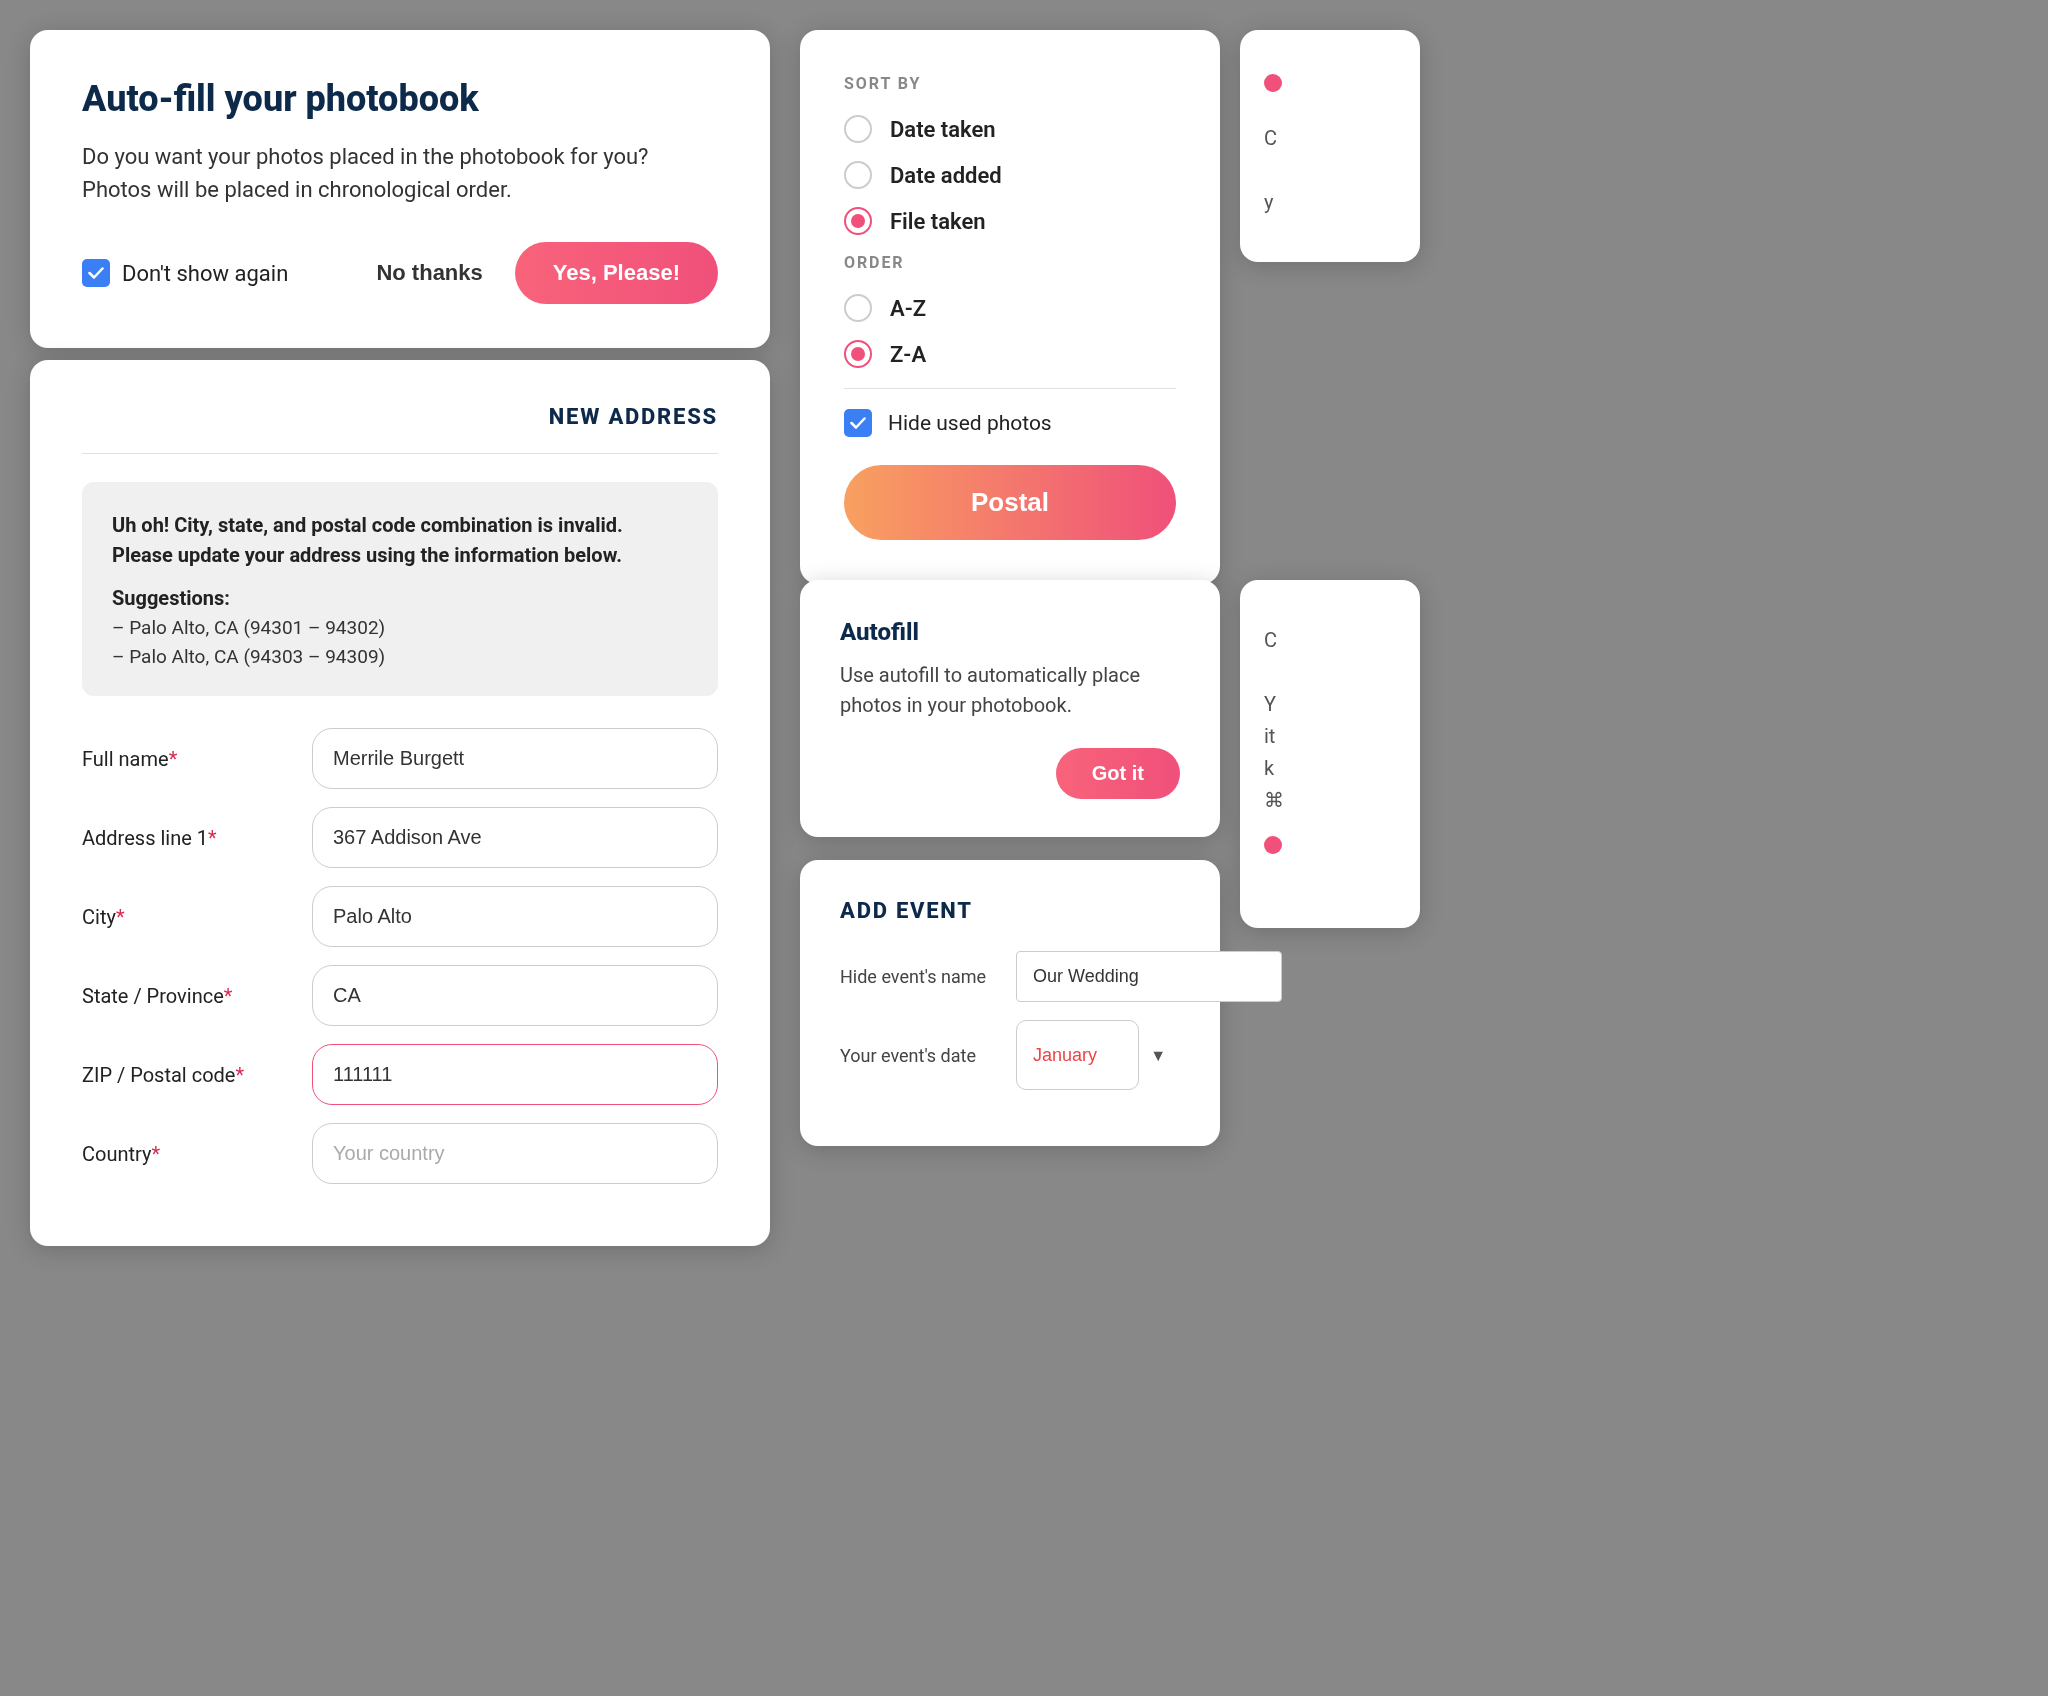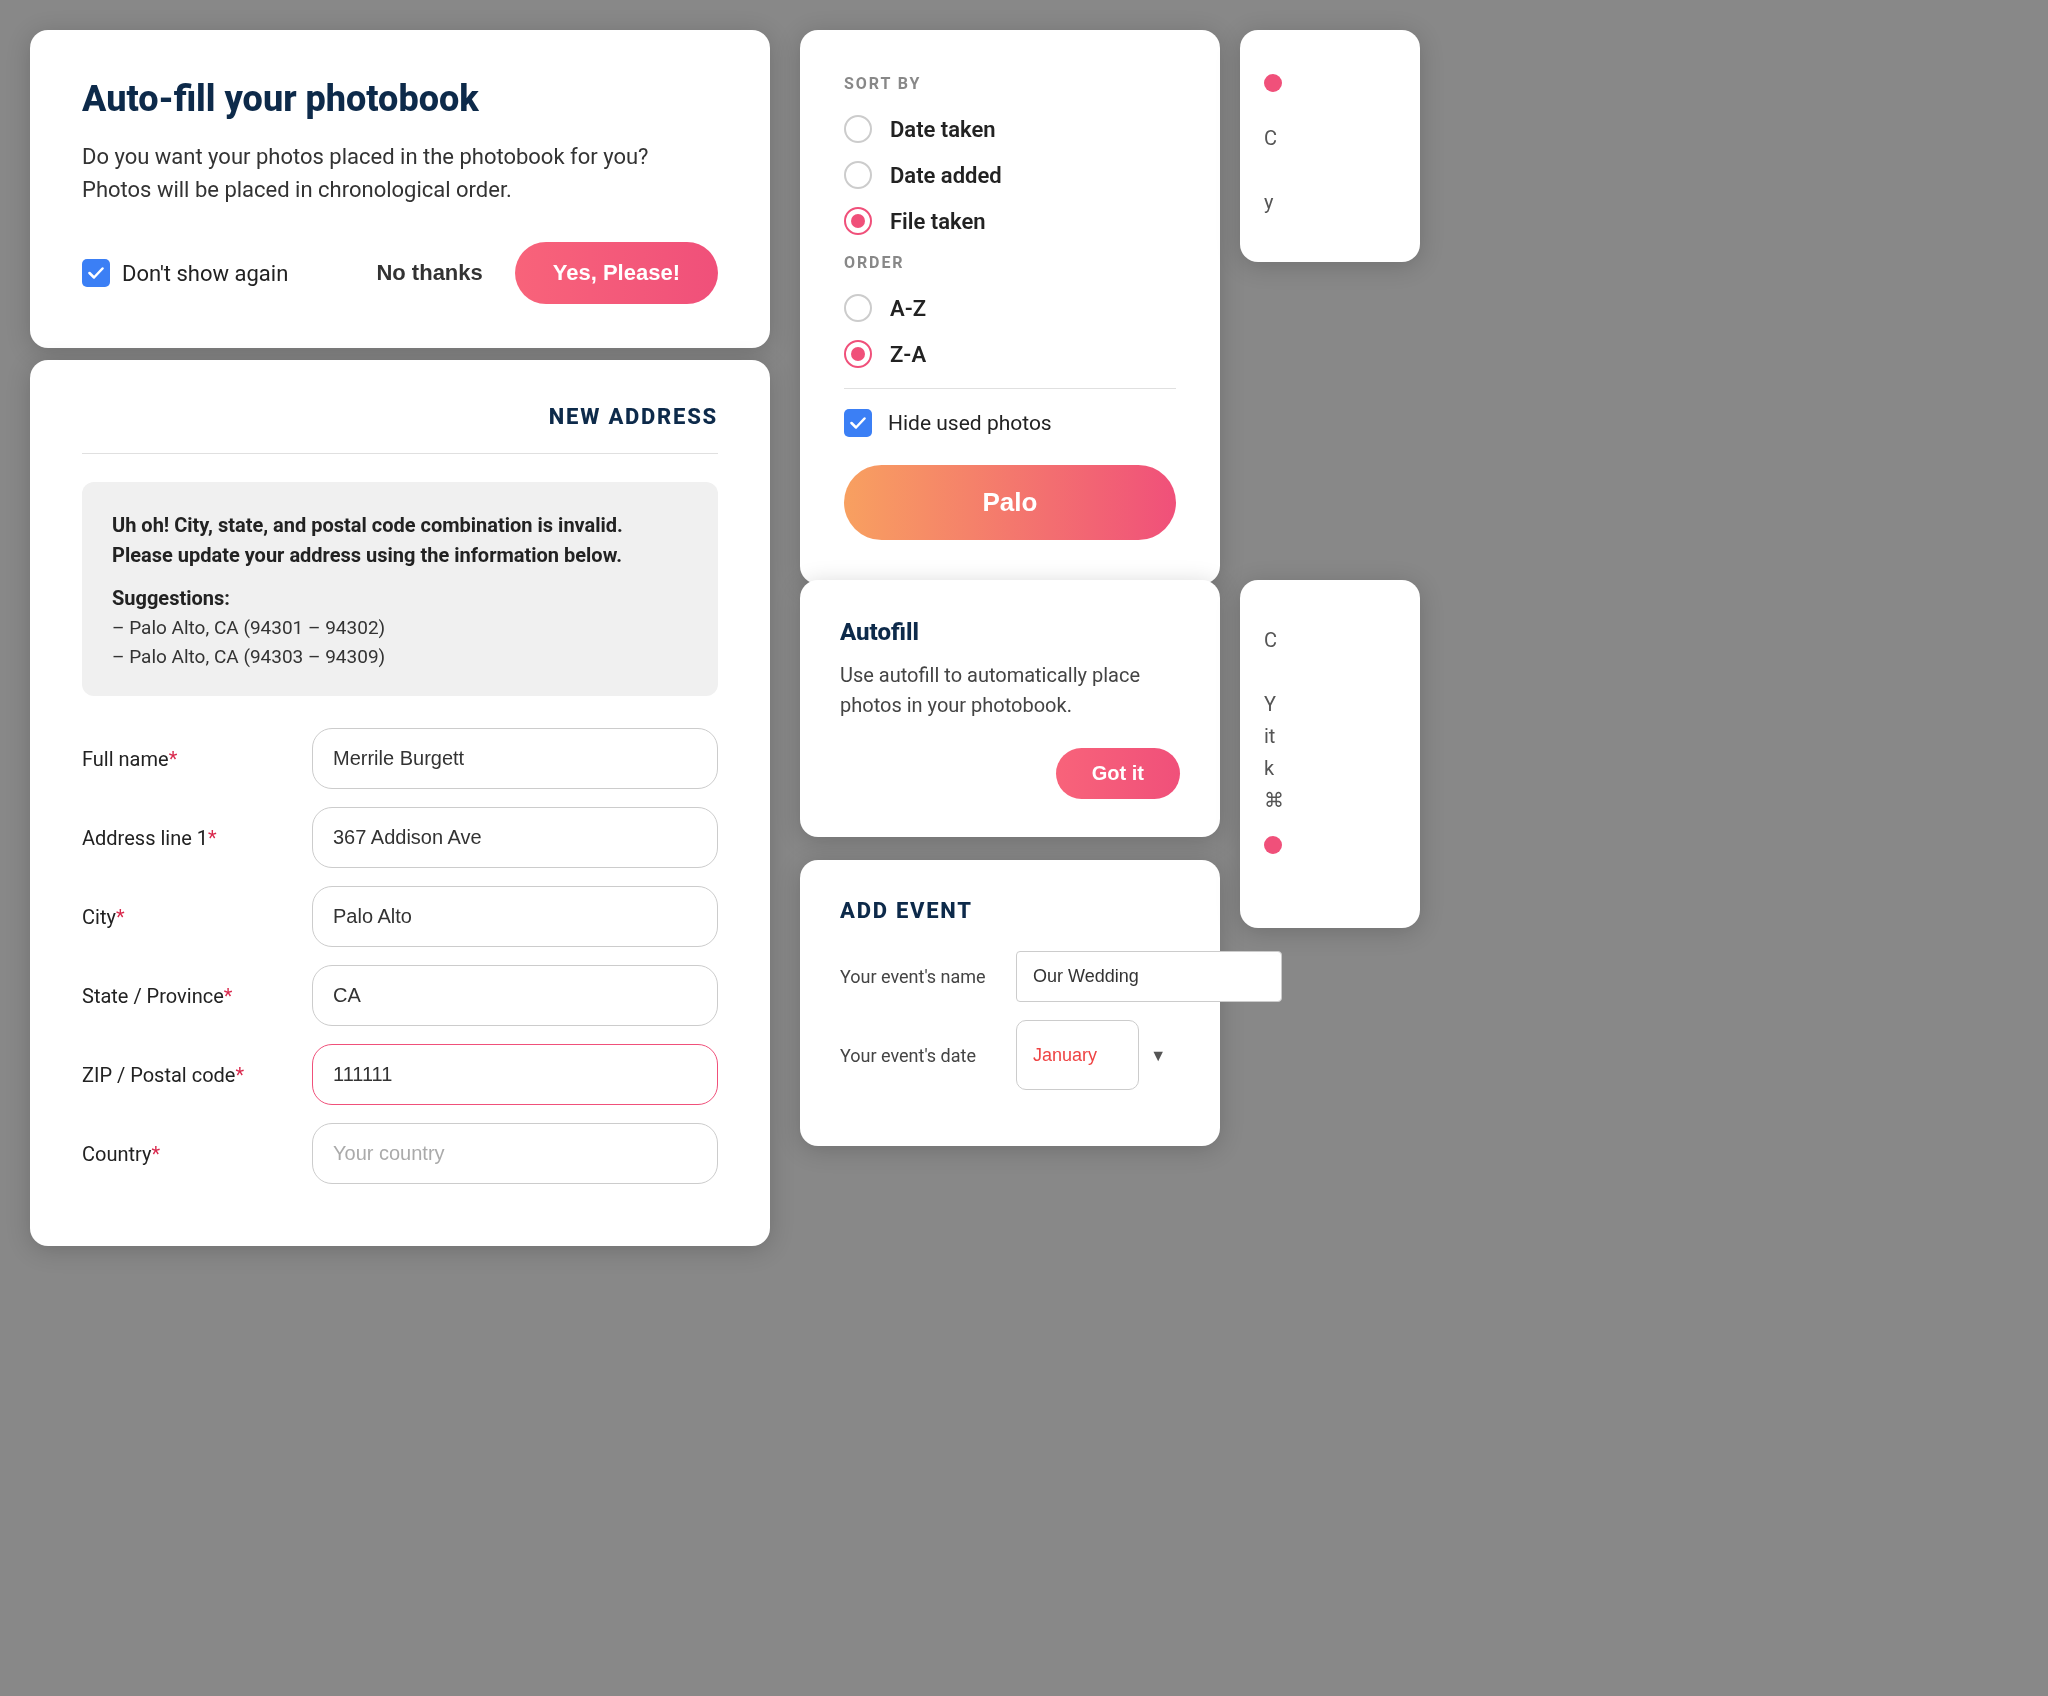--- a/index.html
+++ b/index.html
@@ -465,34 +465,34 @@
 
   <div class="checkbox-row-sort">
     <div class="checkbox-box-sort">
       <svg width="16" height="12" viewBox="0 0 16 12" fill="none">
         <path d="M1.5 6L6 10.5L14.5 1.5" stroke="white" stroke-width="2.5" stroke-linecap="round" stroke-linejoin="round"></path>
       </svg>
     </div>
     <span class="checkbox-label-sort">Hide used photos</span>
   </div>
 
-  <button class="btn-apply">Palo</button>
+  <button class="btn-apply">Postal</button>
 </div>
 
 <div class="panel panel-autofill-tip">
   <h4>Autofill</h4>
   <p>Use autofill to automatically place photos in your photobook.</p>
   <button class="btn-got-it">Got it</button>
   <div style="clear:both"></div>
 </div>
 
 <div class="panel panel-add-event">
   <h4>ADD EVENT</h4>
   <div class="event-form-row">
-    <label class="event-label">Your event's name</label>
+    <label class="event-label">Hide event's name</label>
     <input class="event-input" type="text" value="Our Wedding" placeholder="Your event's name" style="">
   </div>
   <div class="event-form-row">
     <label class="event-label">Your event's date</label>
     <div class="select-wrapper">
       <select class="event-select">
         <option>January</option>
         <option>February</option>
         <option>March</option>
         <option>April</option>

